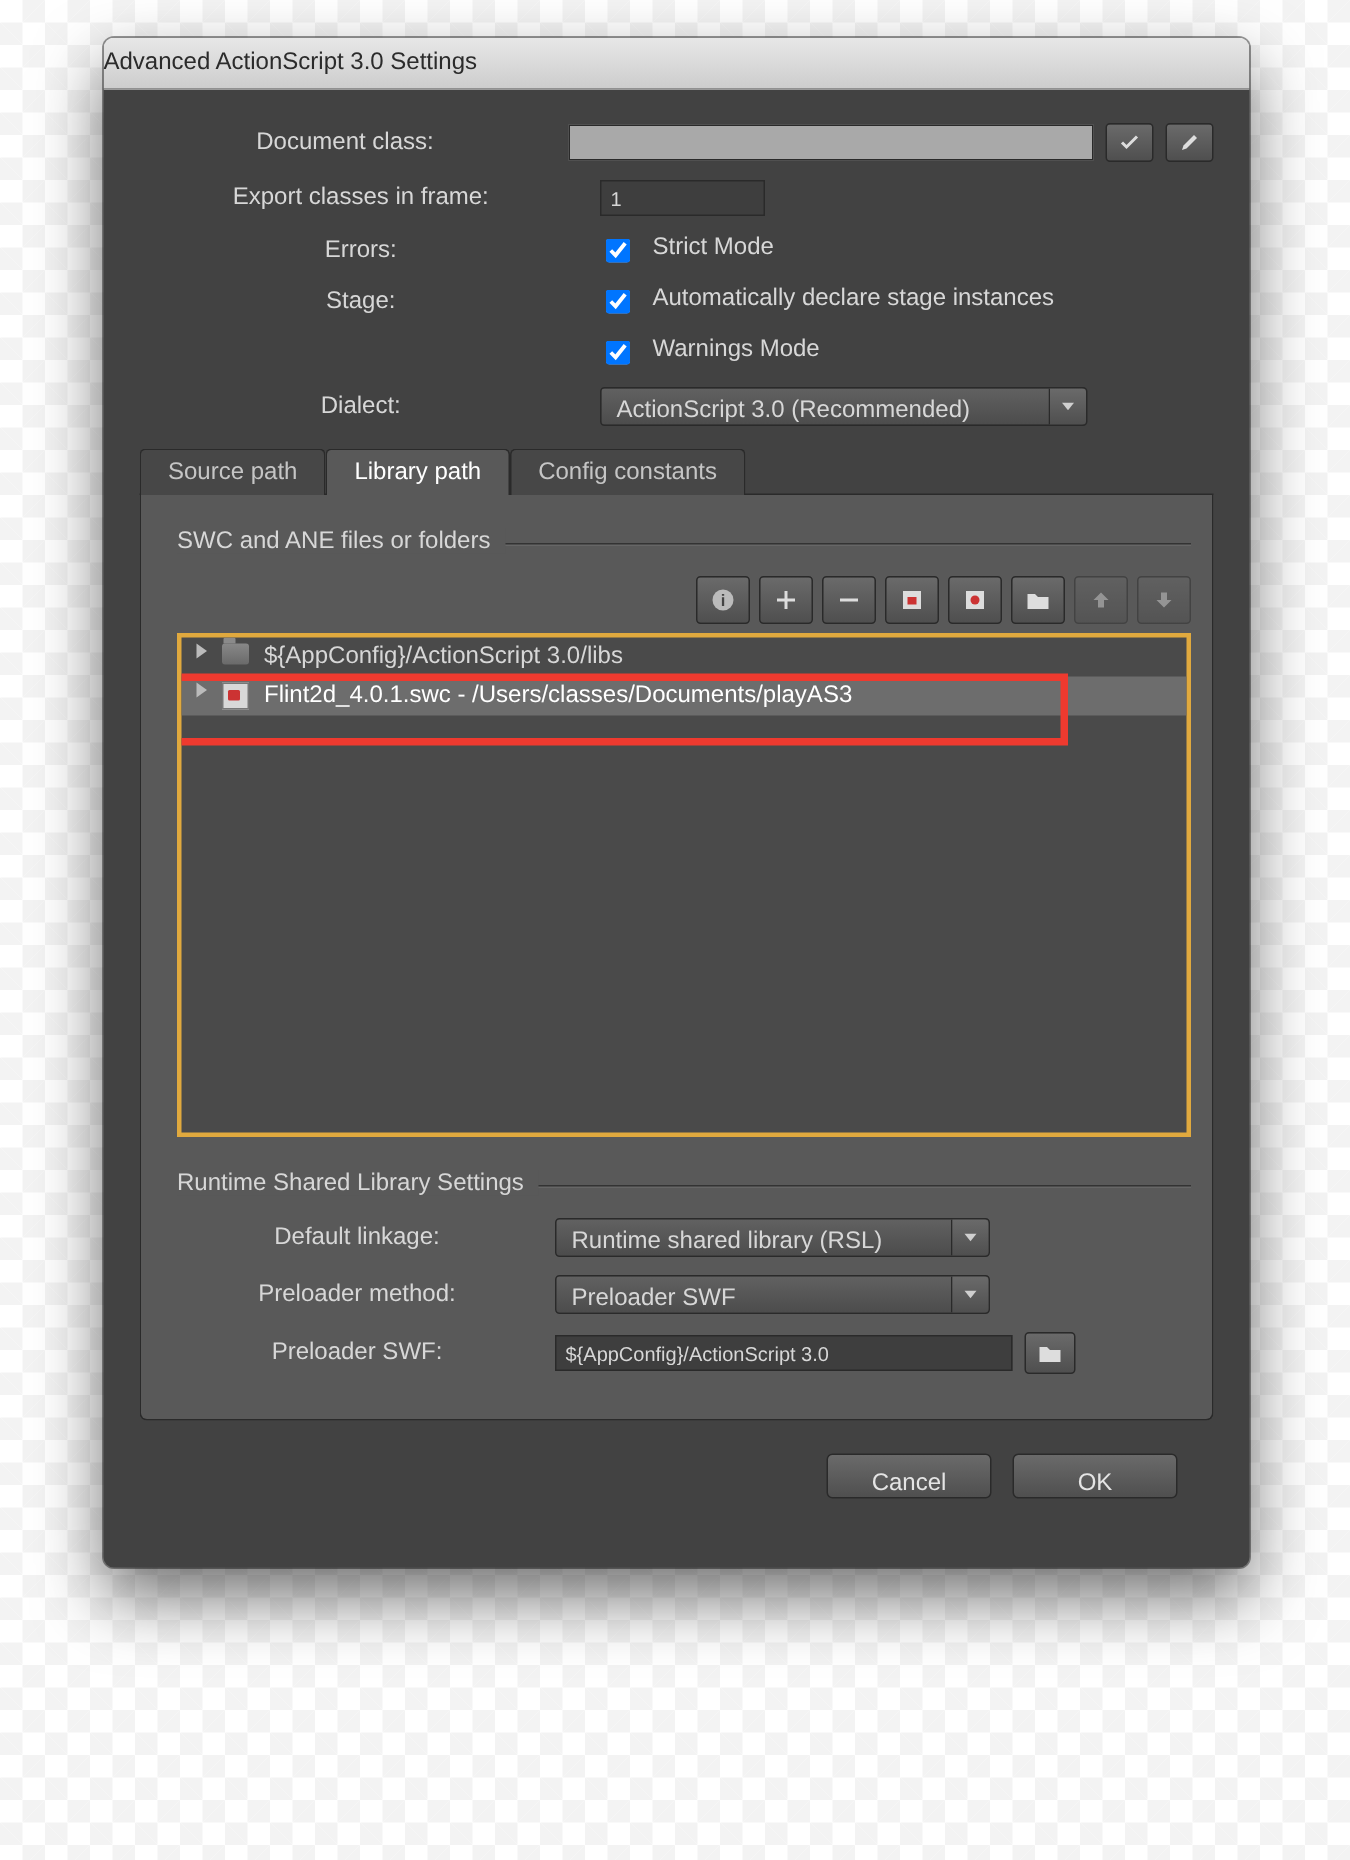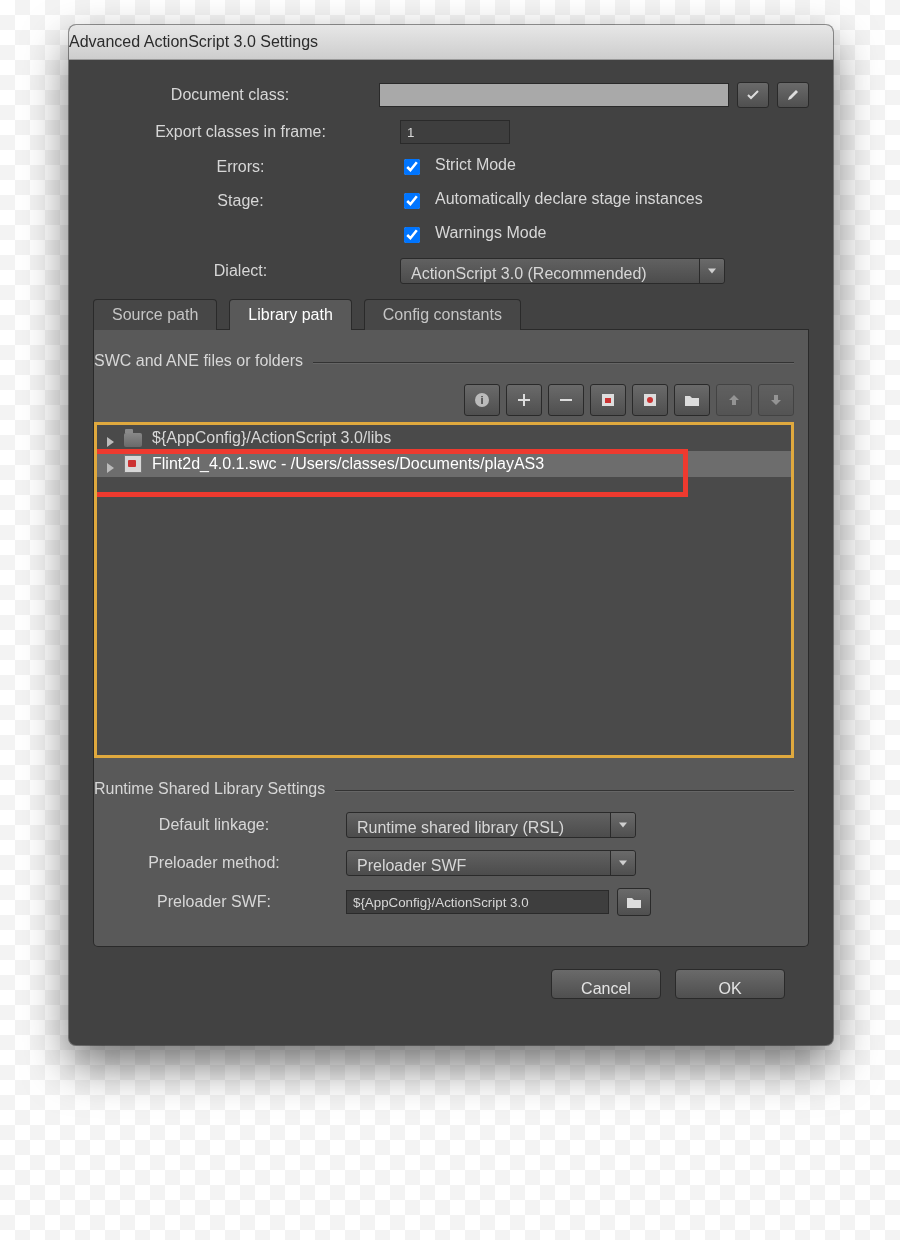--- a/index.html
+++ b/index.html
@@ -154,34 +154,34 @@
     display: flex;
     margin-top: 14px;
     border-bottom: 1px solid #2a2a2a;
   }
   .tab {
     padding: 6px 18px;
     background: var(--tab-inactive);
     color: var(--text-dim);
     border: 1px solid #2a2a2a;
     border-bottom: none;
-    margin-right: 12px;
+    margin-right: 0;
     position: relative;
     top: 1px;
     border-radius: 4px 4px 0 0;
   }
   .tab.active {
     background: var(--tab-active);
     color: #fff;
   }
   .tabbody {
     background: var(--tab-active);
     border: 1px solid #2a2a2a;
     border-top: none;
-    padding: 16px 14px 18px 0;
+    padding: 16px 14px 18px 24px;
     border-radius: 0 0 5px 5px;
   }
   .group-sep {
     position: relative;
     margin: 6px 0 14px 0;
   }
   .group-sep .line {
     position: absolute;
     left: 0; right: 0; top: 10px;
     height: 1px;
@@ -214,21 +214,21 @@
   .tool.disabled { opacity: .45; cursor: default; }
   .list-box {
     border: 3px solid var(--highlight-yellow);
     height: 330px;
     position: relative;
     background: #4a4a4a;
     overflow: hidden;
   }
   .tree-row {
     display: flex;
-    align-items: flex-end;
+    align-items: flex-start;
     gap: 10px;
     padding: 4px 10px;
     color: var(--text);
   }
   .tree-row.selected {
     background: #6d6d6d;
     color: #fff;
   }
   .triangle {
     width: 0;height: 0;
@@ -453,21 +453,21 @@
             <div class="dropdown" style="min-width:290px">
               <span>Preloader SWF</span>
               <span class="chev"></span>
             </div>
           </div>
         </div>
 
         <div class="form-row">
           <div class="form-label" style="width:240px">Preloader SWF:</div>
           <div class="form-field">
-            <input class="text-input dark" style="width: 263px;" value="${AppConfig}/ActionScript 3.0">
+            <input class="text-input dark" style="width: 305px;" value="${AppConfig}/ActionScript 3.0">
             <span class="icon-btn" style="width:32px;height:26px">
               <svg width="16" height="14" viewBox="0 0 16 14">
                   <path d="M1 3h5l2 2h7v8H1z" fill="#ddd"></path>
                 </svg>
             </span>
           </div>
         </div>
       </div>
 
     </div>

